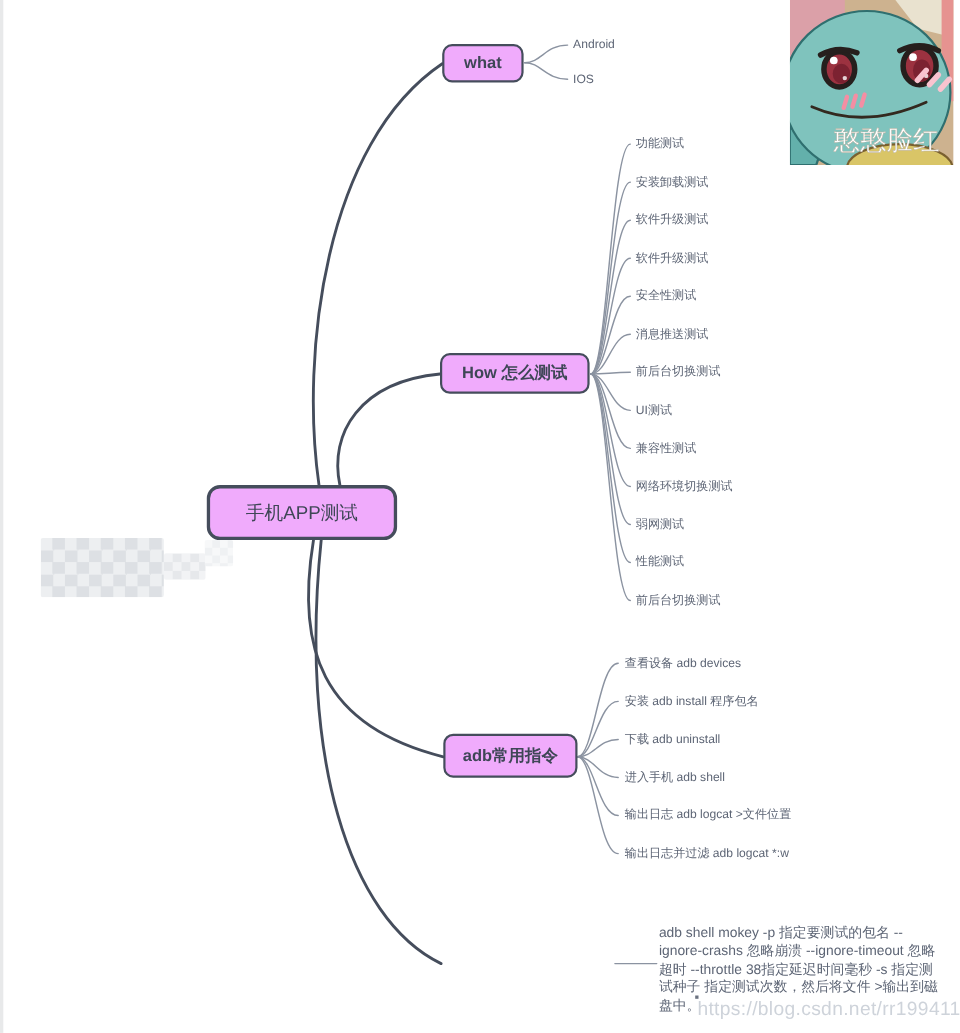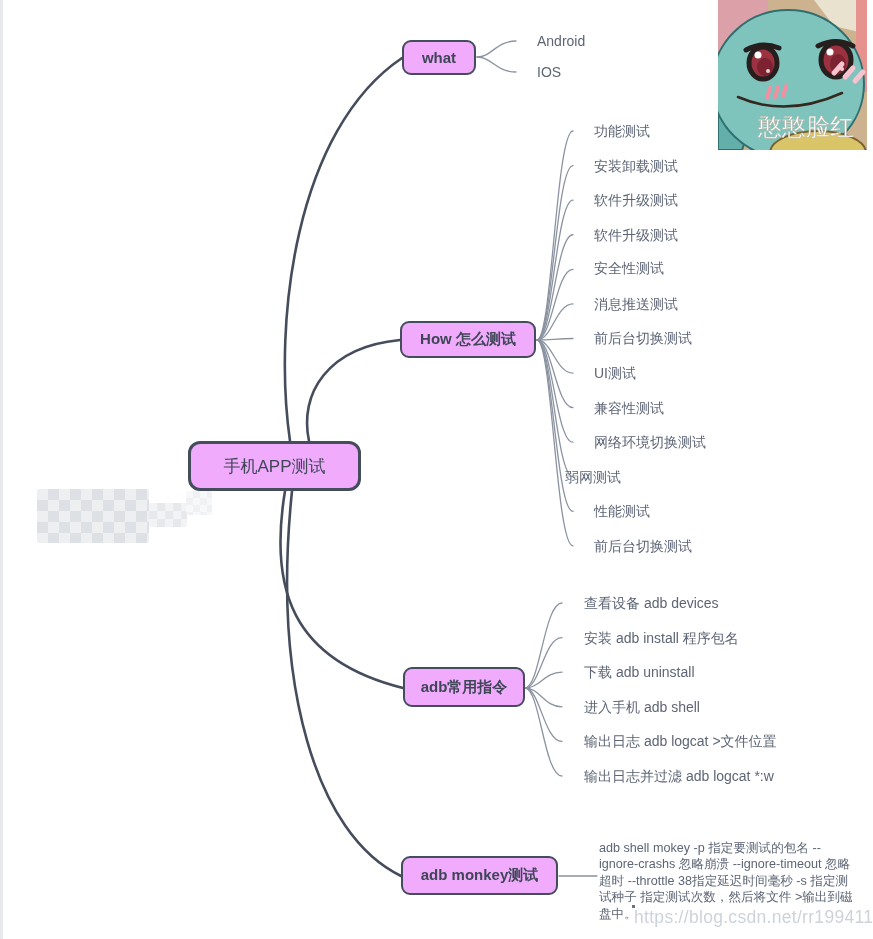--- a/index.html
+++ b/index.html
@@ -21,21 +21,21 @@
   .node{position:absolute;z-index:2;background:#f0abfc;border:2.5px solid var(--node-border);
         border-radius:9px;display:flex;align-items:center;justify-content:center;
         color:var(--node-text);font-weight:600;font-size:15px;white-space:nowrap;}
   .node.root{border-width:3px;border-radius:12px;font-size:17px;font-weight:400;}
   .node-root{left:188px;top:441px;width:173px;height:50px;}
   .node-what{left:402px;top:40px;width:74px;height:35px;}
   .node-how{left:400px;top:321px;width:136px;height:37px;}
   .node-adb{left:403px;top:667px;width:122px;height:40px;}
   .node-monkey{left:401px;top:856px;width:157px;height:39px;}
   .leaves{position:absolute;top:0;left:0;width:0;height:0;z-index:1;}
-  .leaf{position:absolute;white-space:nowrap;font-size:14px;line-height:16px;color:var(--leaf-text);margin-left:16px;}
+  .leaf{position:absolute;white-space:nowrap;font-size:11px;line-height:16px;color:var(--leaf-text);}
   .note{position:absolute;left:599px;top:840px;width:260px;font-size:12.6px;line-height:16.4px;
         color:var(--leaf-text);z-index:1;}
   .mosaic{position:absolute;z-index:1;border-radius:2px;}
   .mosaic-a{left:37px;top:489px;width:112px;height:54px;
     background:repeating-conic-gradient(#dde0e4 0% 25%, #edeff1 0% 50%);background-size:22px 22px;}
   .mosaic-b{left:149px;top:503px;width:38px;height:24px;
     background:repeating-conic-gradient(#e6e8eb 0% 25%, #f2f3f5 0% 50%);background-size:16px 16px;}
   .mosaic-c{left:186px;top:491px;width:26px;height:24px;
     background:repeating-conic-gradient(#eff1f3 0% 25%, #f7f8f9 0% 50%);background-size:14px 14px;}
   .sticker{position:absolute;left:718px;top:0;width:149px;height:176px;overflow:hidden;z-index:3;}
@@ -83,40 +83,37 @@
   </div>
   <div class="node node-what">
     <span>what</span>
   </div>
   <div class="node node-how">
     <span>How 怎么测试</span>
   </div>
   <div class="node node-adb">
     <span>adb常用指令</span>
   </div>
-  <div class="node node-monkey">
-    <span>adb monkey测试</span>
-  </div>
 
   <div class="leaves">
       <div class="leaf" style="left: 521px; top: 33px;">Android</div>
       <div class="leaf" style="left: 521px; top: 64px;">IOS</div>
     </div>
   <div class="leaves">
       <div class="leaf" style="left: 578px; top: 123px;">功能测试</div>
       <div class="leaf" style="left: 578px; top: 157.58px;">安装卸载测试</div>
       <div class="leaf" style="left: 578px; top: 192.16px;">软件升级测试</div>
       <div class="leaf" style="left: 578px; top: 226.74px;">软件升级测试</div>
       <div class="leaf" style="left: 578px; top: 261.32px; font-family: Liberation Serif, serif;">安全性测试</div>
       <div class="leaf" style="left: 578px; top: 295.9px;">消息推送测试</div>
       <div class="leaf" style="left: 578px; top: 330.48px;">前后台切换测试</div>
       <div class="leaf" style="left: 578px; top: 365.06px;">UI测试</div>
       <div class="leaf" style="left: 578px; top: 399.64px;">兼容性测试</div>
       <div class="leaf" style="left: 578px; top: 434.22px;">网络环境切换测试</div>
-      <div class="leaf" style="left: 549px; top: 468.8px;">弱网测试</div>
+      <div class="leaf" style="left: 578px; top: 468.8px;">弱网测试</div>
       <div class="leaf" style="left: 578px; top: 503.38px;">性能测试</div>
       <div class="leaf" style="left: 578px; top: 537.96px;">前后台切换测试</div>
     </div>
   <div class="leaves">
       <div class="leaf" style="left: 568px; top: 595px;">查看设备 adb devices</div>
       <div class="leaf" style="left: 568px; top: 629.6px;">安装 adb install 程序包名</div>
       <div class="leaf" style="left: 568px; top: 664.2px;">下载 adb uninstall</div>
       <div class="leaf" style="left: 568px; top: 698.8px;">进入手机 adb shell</div>
       <div class="leaf" style="left: 568px; top: 733.4px;">输出日志 adb logcat &gt;文件位置</div>
       <div class="leaf" style="left: 568px; top: 768px;">输出日志并过滤 adb logcat *:w</div>

